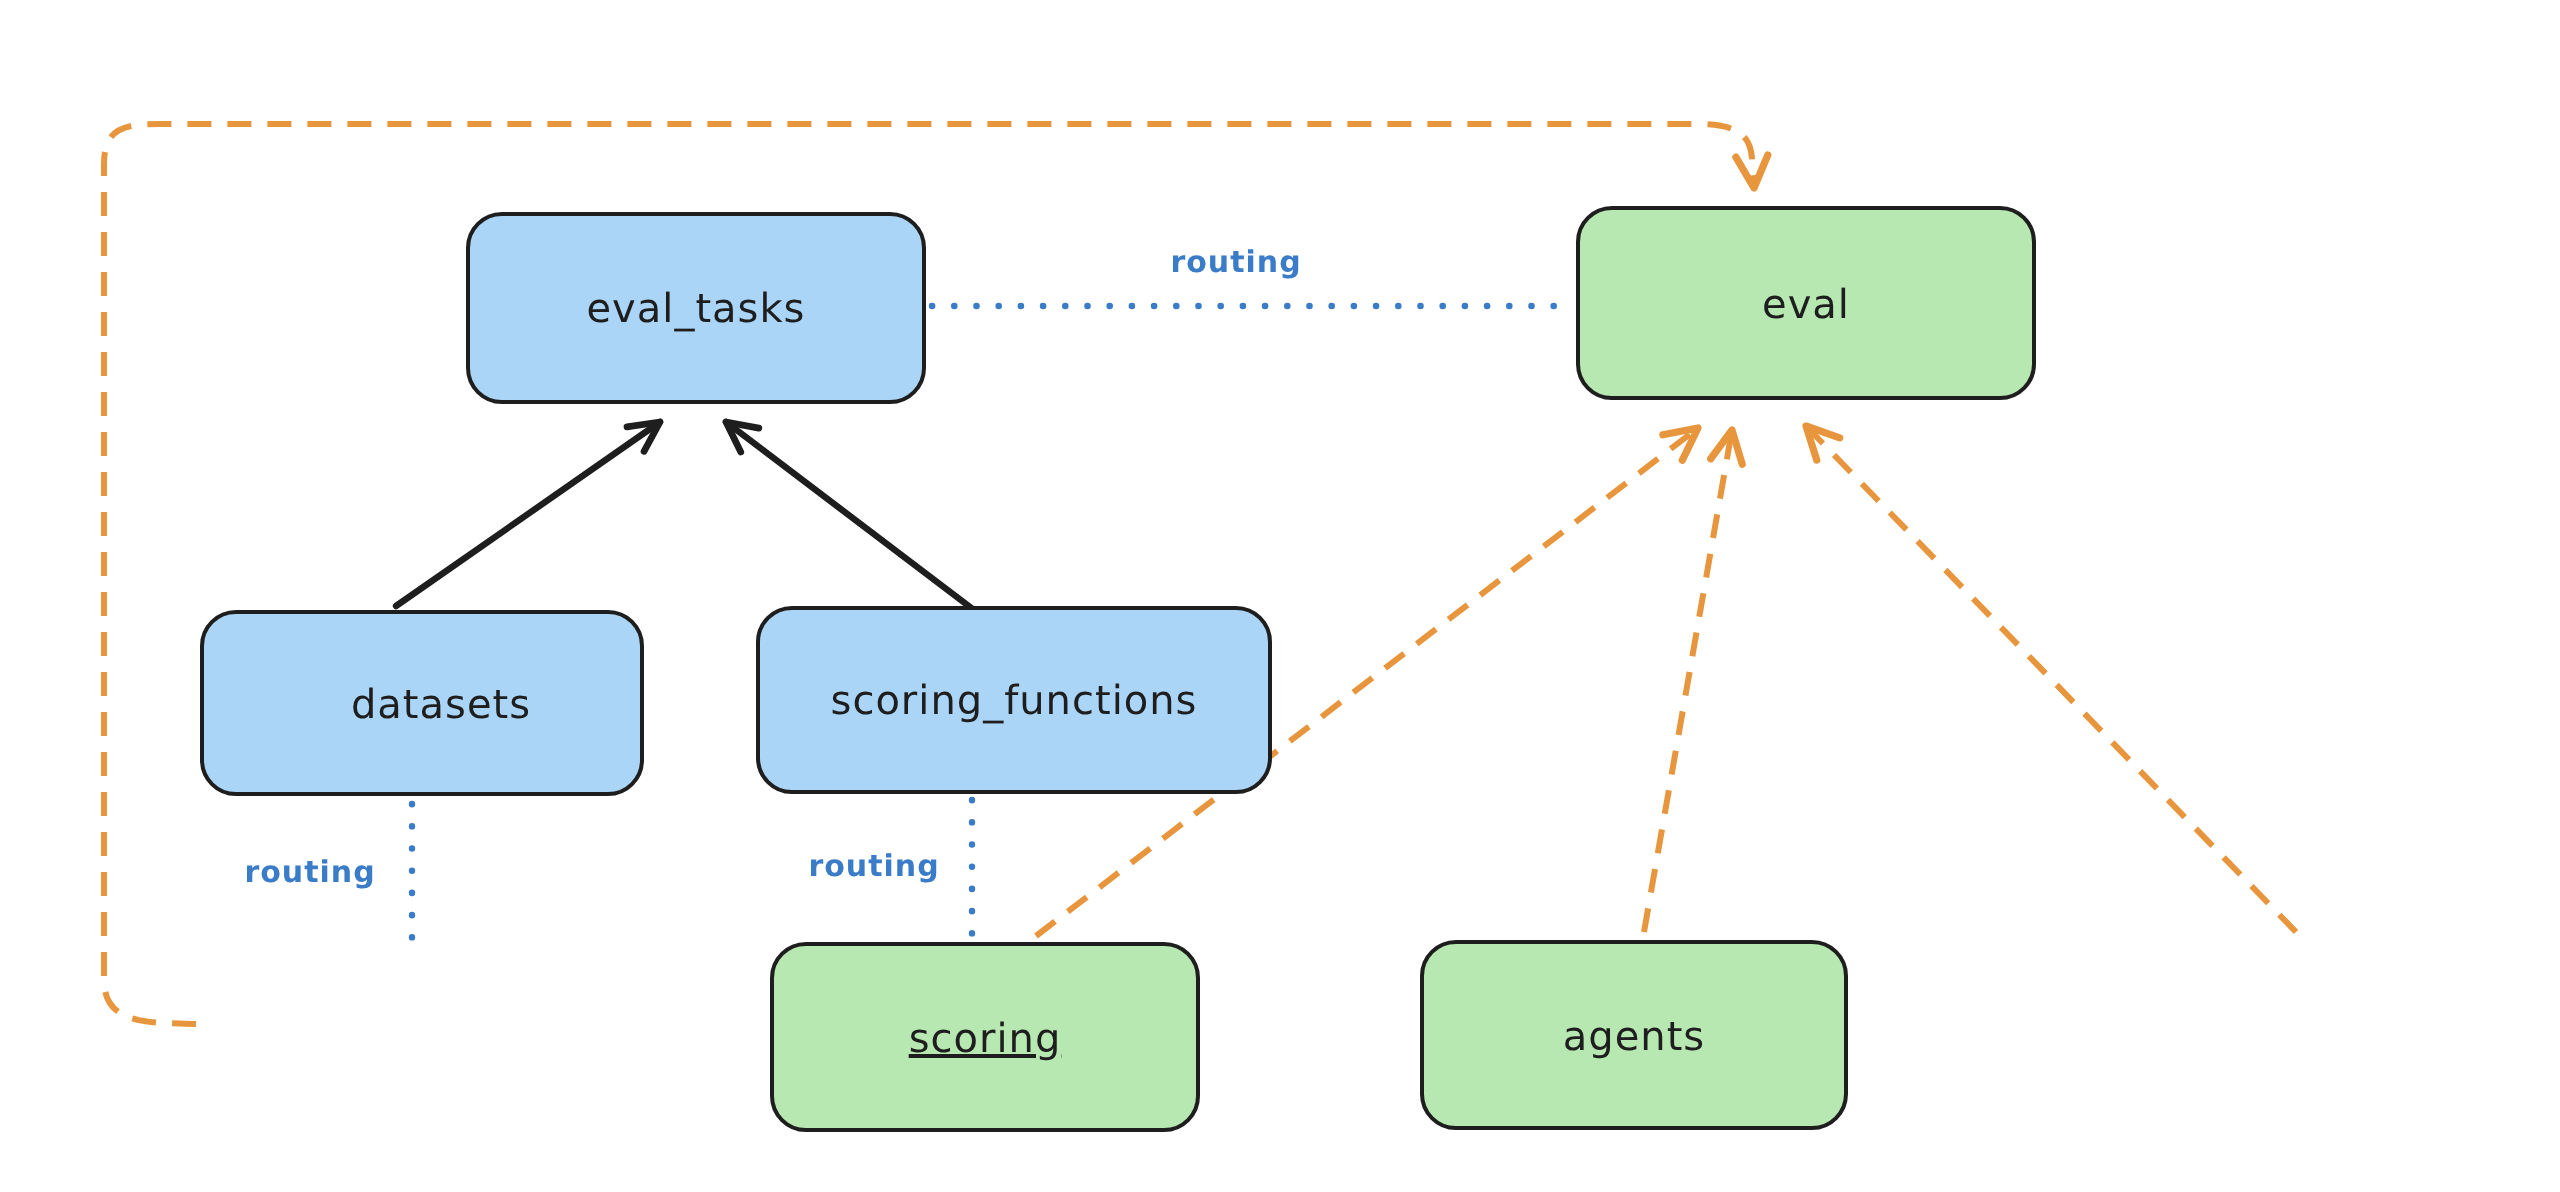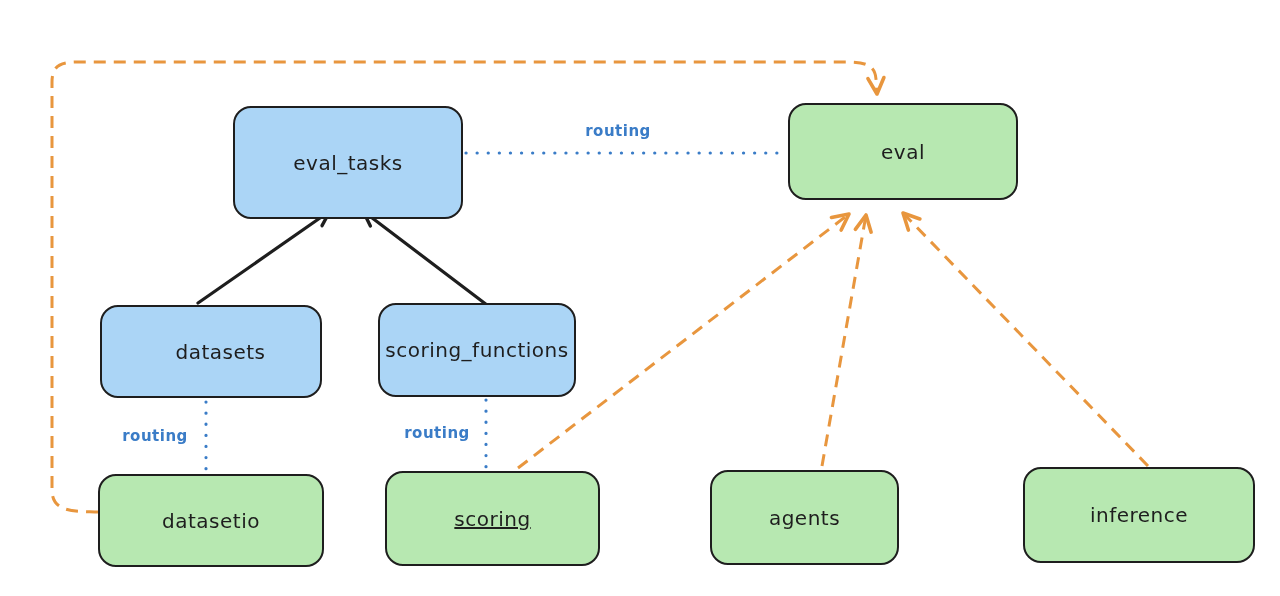--- a/index.html
+++ b/index.html
@@ -95,51 +95,45 @@
     <path class="edge-blue-dotted" d="M 466 153 L 785 153"></path>
     <path class="edge-blue-dotted" d="M 206 402 L 206 472"></path>
     <path class="edge-blue-dotted" d="M 486 400 L 486 469"></path>
 
     <path class="edge-orange-dashed" marker-end="url(#mk-orange)" d="M 98 512 C 78 511 52 514 52 490 L 52 82 C 52 64 62 62 80 62 L 848 62 C 868 62 875 67 876 79 L 877 94"></path>
     <path class="edge-orange-dashed" marker-end="url(#mk-orange)" d="M 518 468 L 849 214"></path>
     <path class="edge-orange-dashed" marker-end="url(#mk-orange)" d="M 822 466 L 866 215"></path>
     <path class="edge-orange-dashed" marker-end="url(#mk-orange)" d="M 1148 466 L 903 213"></path>
   </svg>
 
-  <div class="node blue" style="left:233px; top:106px; width:230px; height:113px;">
+  <div class="node blue" style="left:233px; top:106px; width:230px; height:96px;">
     <span>eval_tasks</span>
   </div>
 
   <div class="node green" style="left:788px; top:103px; width:230px; height:97px;">
     <span>eval</span>
   </div>
 
   <div class="node blue" style="left:100px; top:305px; width:222px; height:93px;padding-left:19px;">
     <span>datasets</span>
   </div>
 
-  <div class="node blue" style="left:378px; top:303px; width:198px; height:94px;">
+  <div class="node blue" style="left:378px; top:303px; width:258px; height:94px;">
     <span>scoring_functions</span>
   </div>
 
-  <div class="node green" style="left:98px; top:474px; width:226px; height:93px;">
-    <span>datasetio</span>
-  </div>
 
   <div class="node green" style="left:385px; top:471px; width:215px; height:95px;text-decoration:underline;">
     <span>scoring</span>
   </div>
 
-  <div class="node green" style="left:710px; top:470px; width:189px; height:95px;">
+  <div class="node green" style="left:710px; top:470px; width:214px; height:95px;">
     <span>agents</span>
   </div>
 
-  <div class="node green" style="left:1023px; top:467px; width:232px; height:96px;">
-    <span>inference</span>
-  </div>
 
   <div class="routing-label" style="left:618px; top:131px;">routing</div>
 
   <div class="routing-label" style="left:155px; top:436px;">routing</div>
 
   <div class="routing-label" style="left:437px; top:433px;">routing</div>
 
 </div>
 
 </body></html>

